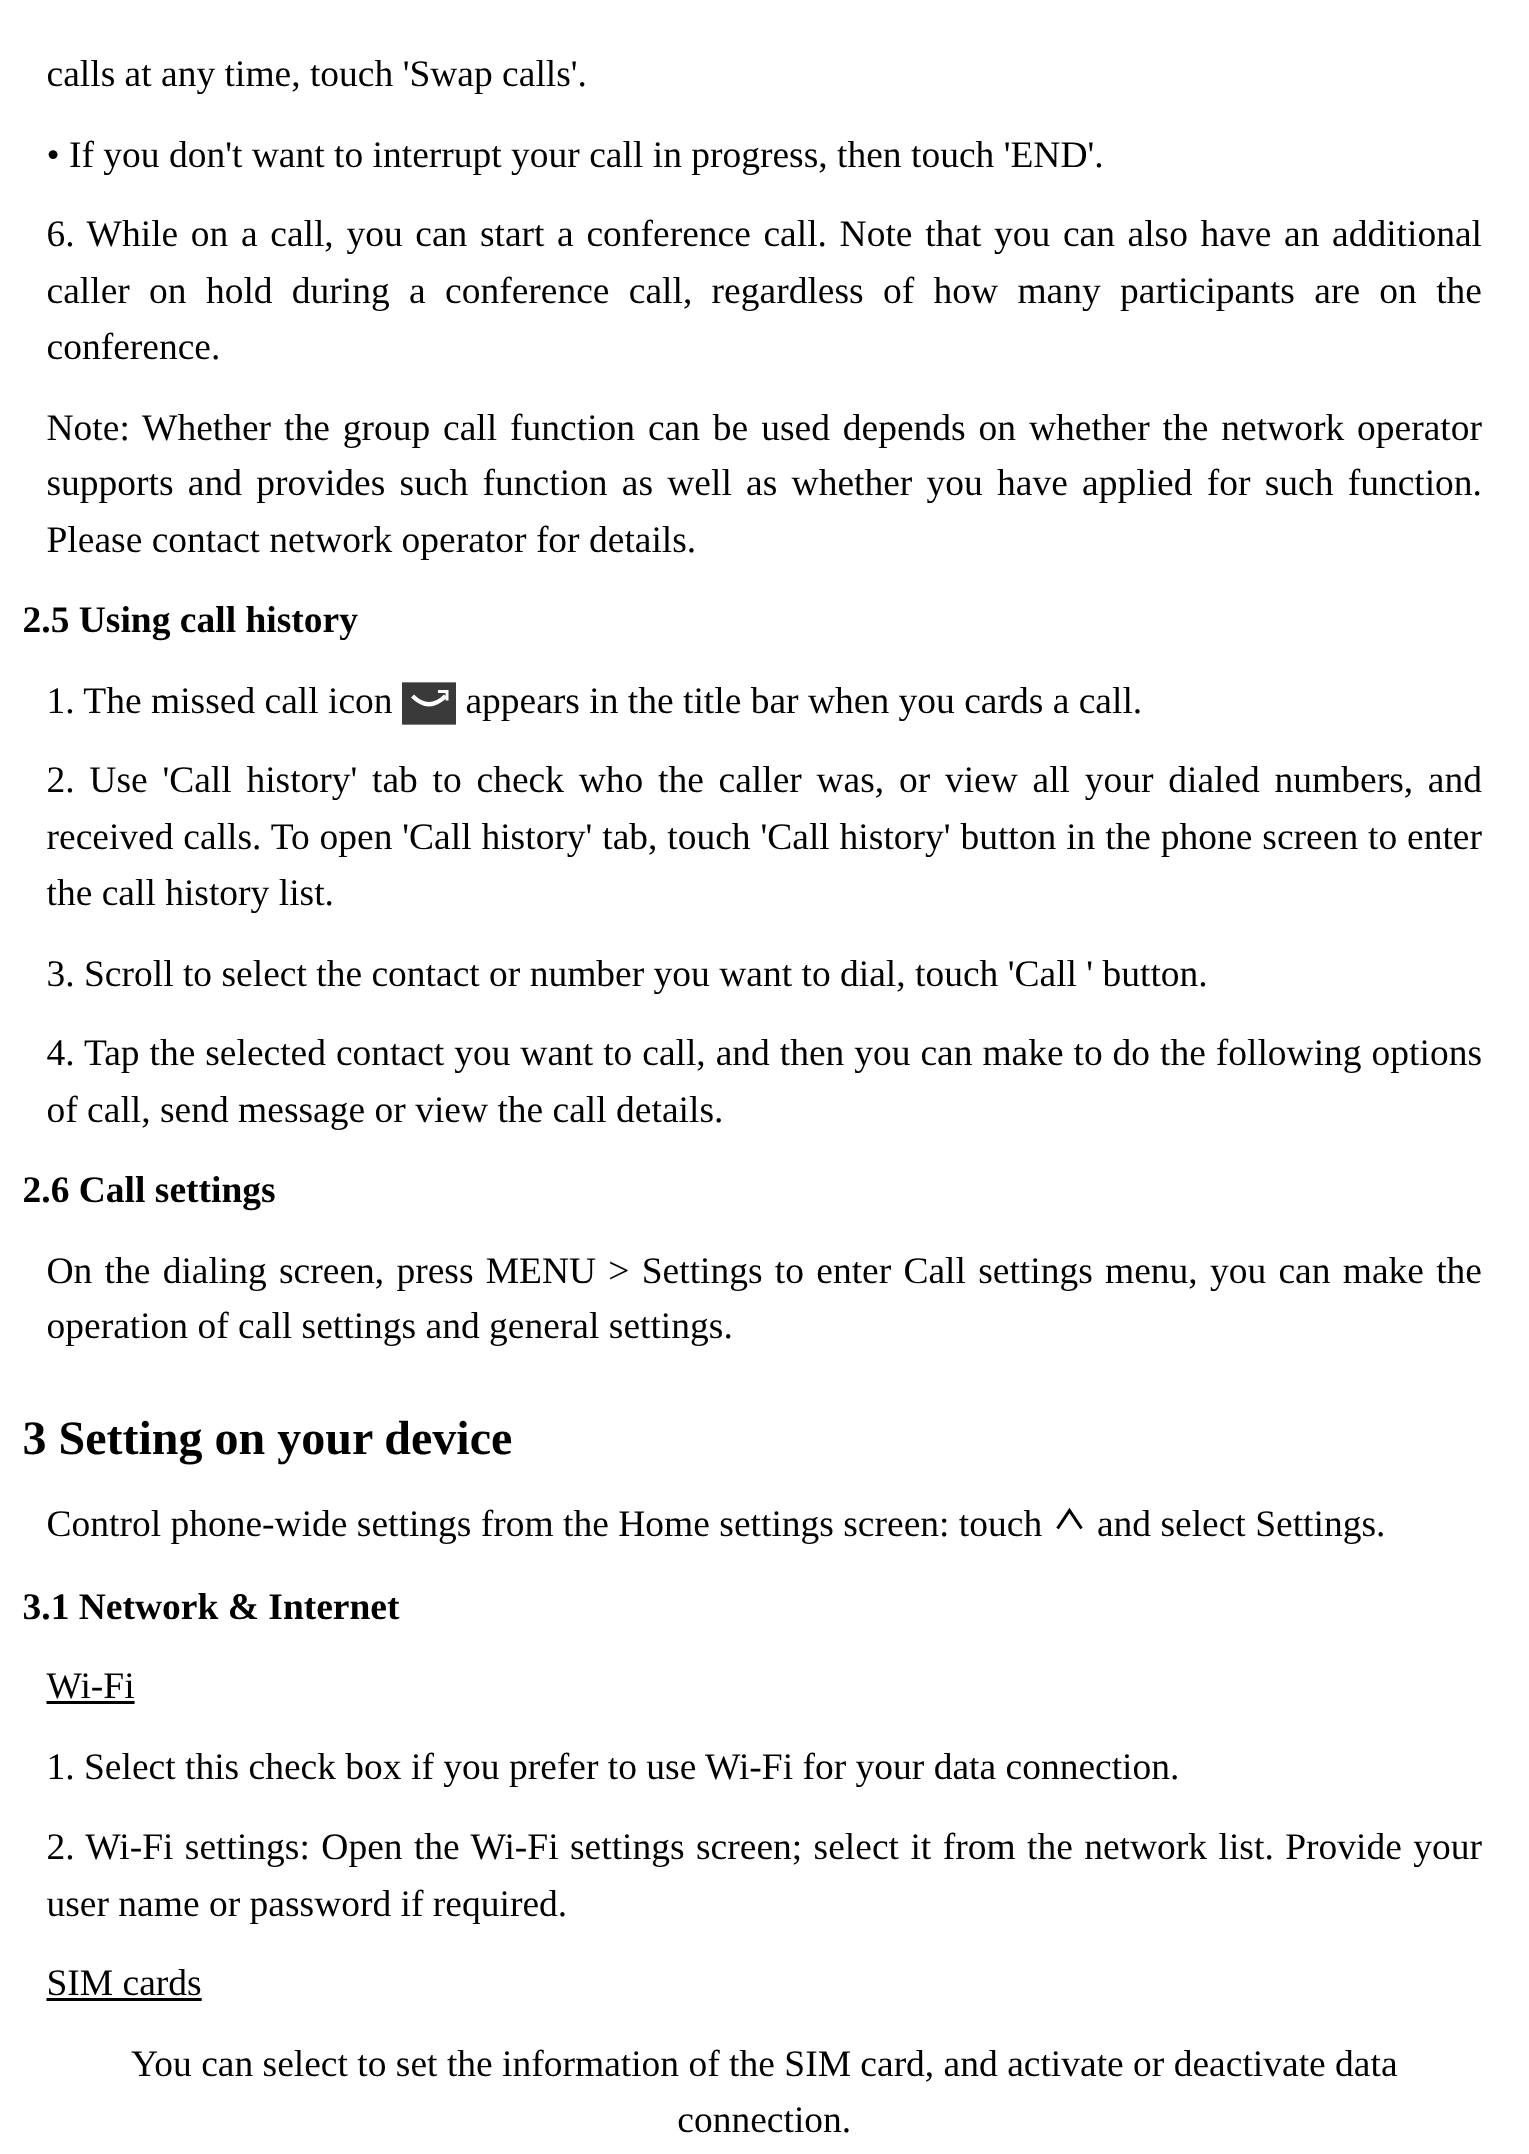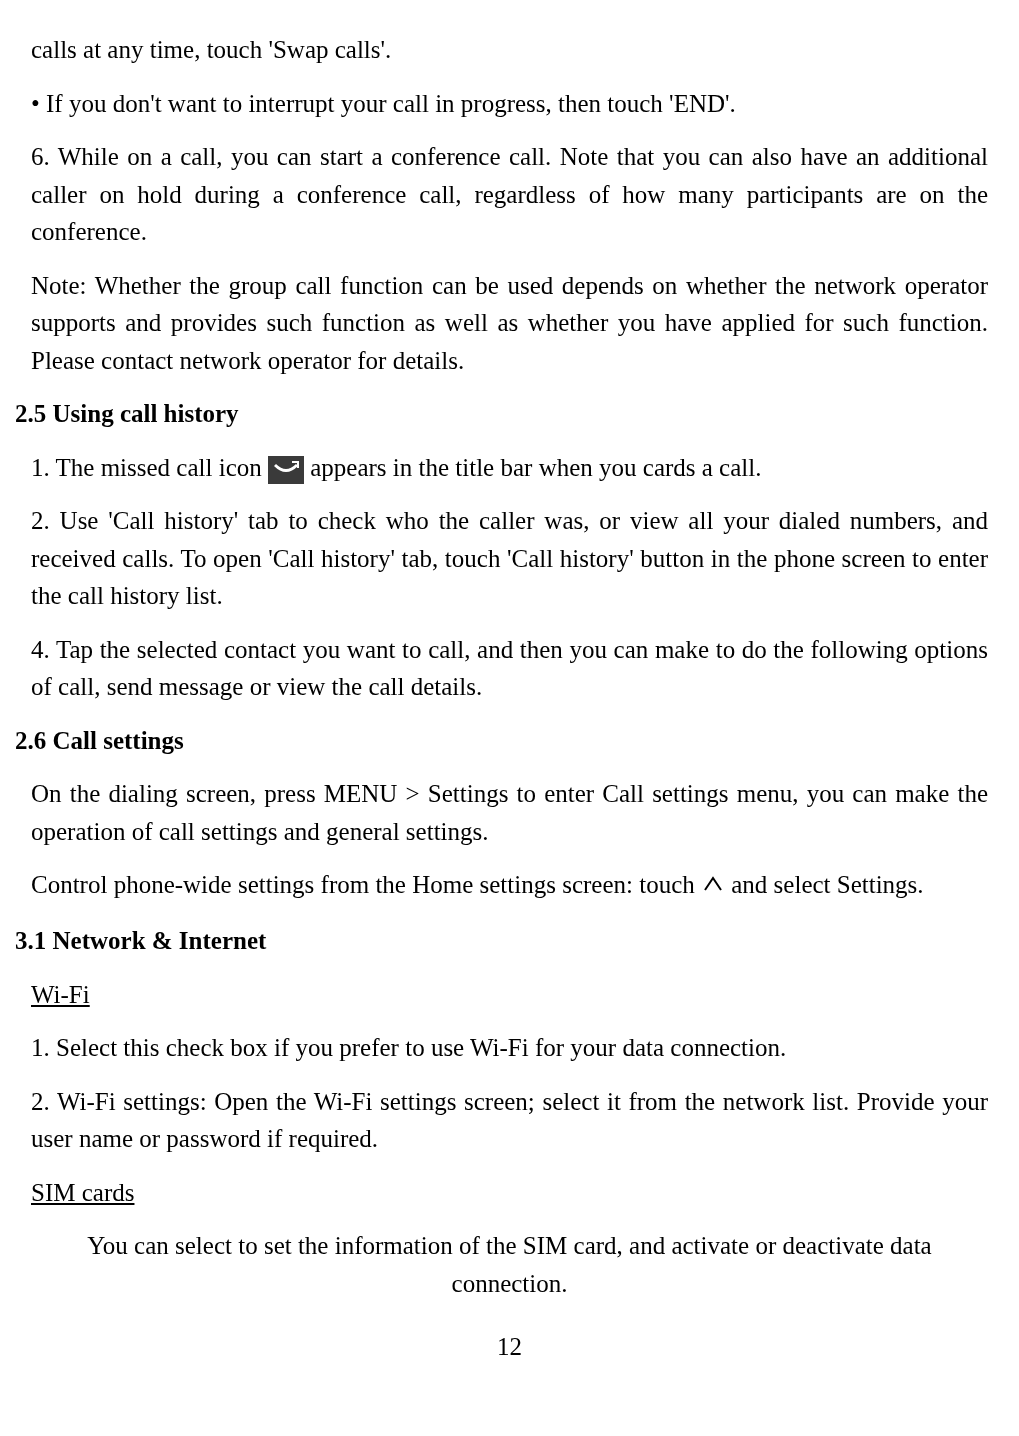--- a/index.html
+++ b/index.html
@@ -70,23 +70,25 @@
     <span class="missed-call-icon">
       <svg viewBox="0 0 36 28">
         <rect x="0" y="0" width="36" height="28" fill="#3a3a3a"></rect>
         <path d="M 6 10 Q 18 22 30 10 L 28 8 Q 18 18 8 8 Z" fill="white"></path>
         <path d="M 24 6 L 30 6 L 30 12" stroke="white" stroke-width="2" fill="none"></path>
       </svg>
     </span>
     <span> appears in the title bar when you cards a call.</span>
   </p>
   <p class="paragraph">2. Use 'Call history' tab to check who the caller was, or view all your dialed numbers, and received calls. To open 'Call history' tab, touch 'Call history' button in the phone screen to enter the call history list.</p>
+  <p class="paragraph">3. Scroll to select the contact or number you want to dial, touch 'Call ' button.</p>
   <p class="paragraph">4. Tap the selected contact you want to call, and then you can make to do the following options of call, send message or view the call details.</p>
   <p class="heading-bold">2.6 Call settings</p>
   <p class="paragraph">On the dialing screen, press MENU &gt; Settings to enter Call settings menu, you can make the operation of call settings and general settings.</p>
+  <p class="heading-large">3 Setting on your device</p>
   <p class="paragraph">
     <span>Control phone-wide settings from the Home settings screen: touch </span>
     <span class="apps-icon">
       <svg viewBox="0 0 24 24">
         <path d="M 4 18 L 12 6 L 20 18" stroke="black" stroke-width="2" fill="none"></path>
       </svg>
     </span>
     <span> and select Settings.</span>
   </p>
   <p class="heading-bold">3.1 Network &amp; Internet</p>

